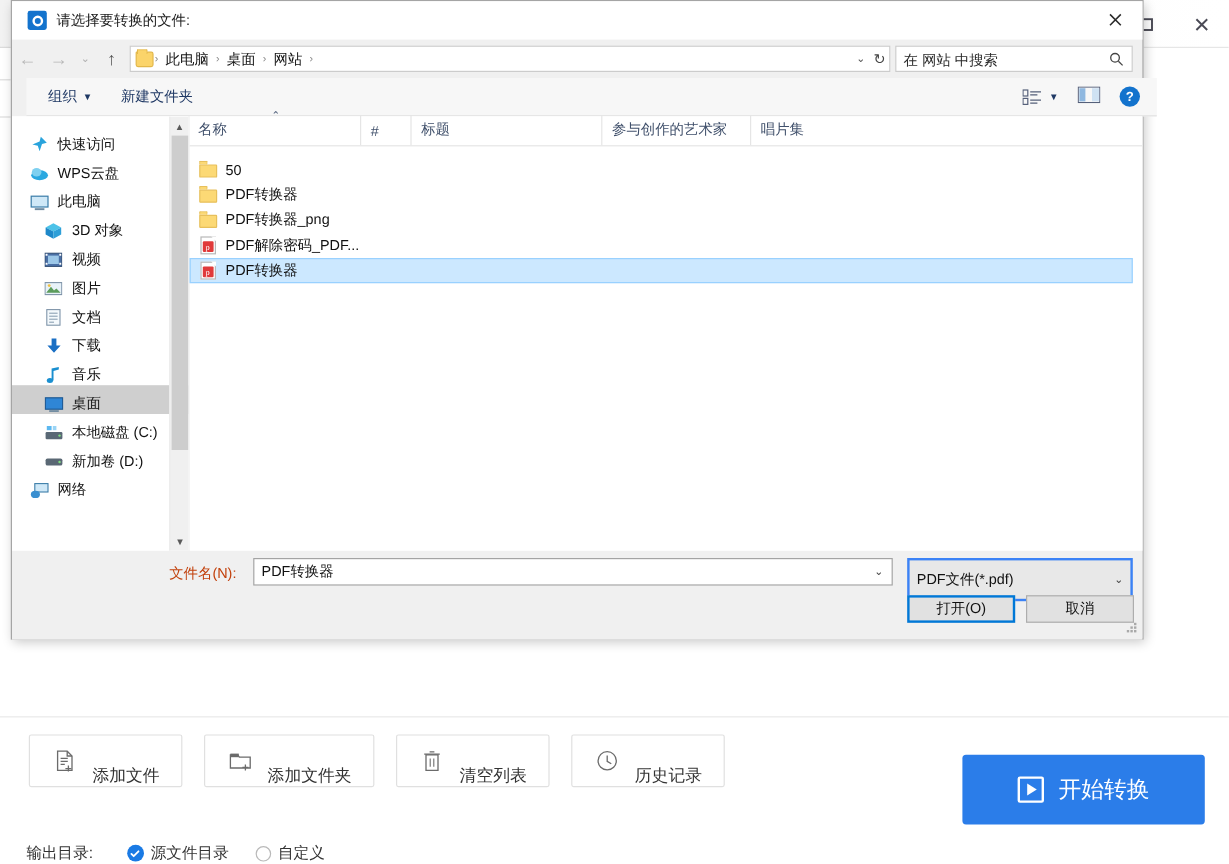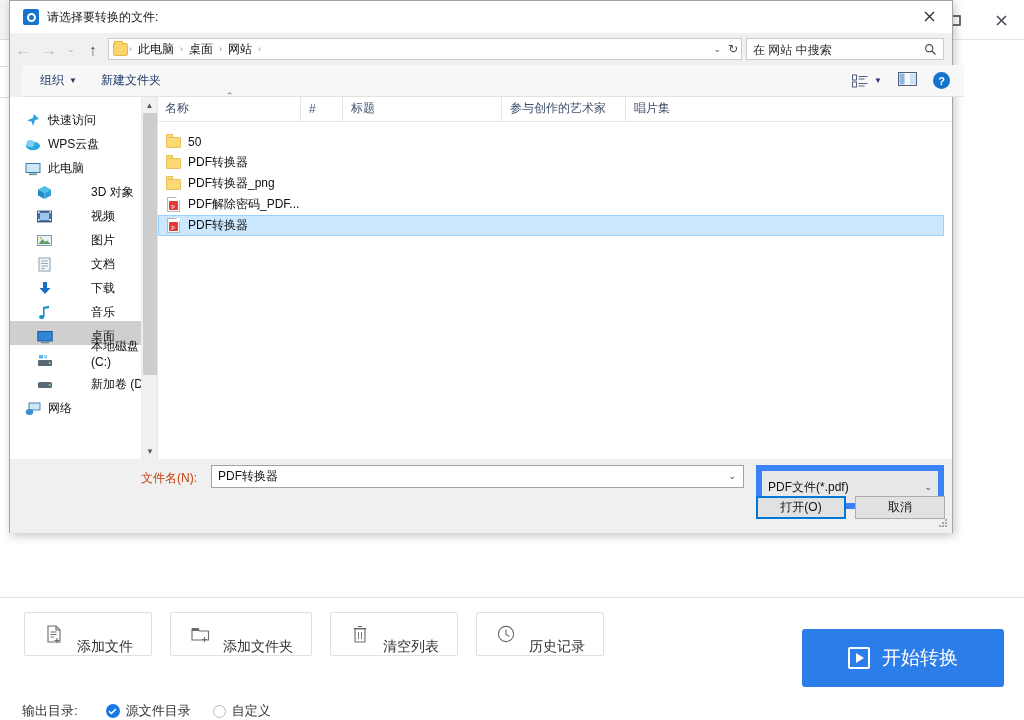--- a/index.html
+++ b/index.html
@@ -144,21 +144,21 @@
     width: 17px; height: 17px; border-radius: 50%; background: #1373cd; color: #fff;
     display: flex; align-items: center; justify-content: center; font-size: 11px; font-weight: bold; cursor: pointer;
   }
 
   
   .dlg-main { position: absolute; left: 0; top: 96px; width: 100%; height: 362px; background: #fff; display: flex; }
   .nav-pane { width: 147px; height: 100%; background: #fff; position: relative; overflow: hidden; padding-top: 8px; }
   .np-item {
     height: 24px; display: flex; align-items: flex-end; padding-left: 14px; font-size: 12px; color: #111; cursor: pointer;
   }
-  .np-item.indent { padding-left: 26px; gap: 31px; }
+  .np-item.indent { padding-left: 26px; }
   .np-item.sel { background: #cfcfcf; }
   .np-ic { width: 17px; height: 17px; margin-right: 7px; display: flex; align-items: center; justify-content: center; flex: none; }
 
   .np-scroll {
     position: absolute; right: 0; top: 0; width: 16px; height: 100%; background: #f0f0f0;
     border-left: 1px solid #ececec;
   }
   .np-scroll .arr { height: 16px; display: flex; align-items: center; justify-content: center; font-size: 8px; color: #5a5a5a; }
   .np-scroll .thumb { position: absolute; left: 1px; top: 16px; width: 14px; height: 262px; background: #cdcdcd; }
 
@@ -196,21 +196,21 @@
   
   .dlg-foot { position: absolute; left: 0; top: 458px; width: 100%; height: 74px; background: #f0f0f0; }
   .fname-label { position: absolute; left: 131px; top: 469px; font-size: 12px; color: #c2410c; }
   .fname-input {
     position: absolute; left: 201px; top: 464px; width: 533px; height: 23px; background: #fff;
     border: 1px solid #a3a3a3; display: flex; align-items: center; padding: 0 6px; font-size: 12px; color: #111;
   }
   .fname-caret { position: absolute; right: 7px; top: 5px; font-size: 9px; color: #444; }
   .filter-sel {
     position: absolute; left: 746px; top: 464px; width: 188px; height: 23px; background: #e8e8e8;
-    border: 6px solid #3b82f6; display: flex; align-items: center; padding: 16px 6px; font-size: 12px; color: #111;
+    border: 2px solid #3b82f6; display: flex; align-items: center; padding: 16px 6px; font-size: 12px; color: #111;
   }
   .btn-open {
     position: absolute; left: 746px; top: 495px; width: 90px; height: 23px; background: #e1e1e1;
     border: 2px solid #0078d7; display: flex; align-items: center; justify-content: center;
     font-size: 12px; color: #111; cursor: pointer;
   }
   .btn-cancel {
     position: absolute; left: 845px; top: 495px; width: 90px; height: 23px; background: #e1e1e1;
     border: 1px solid #adadad; display: flex; align-items: center; justify-content: center;
     font-size: 12px; color: #111; cursor: pointer;

